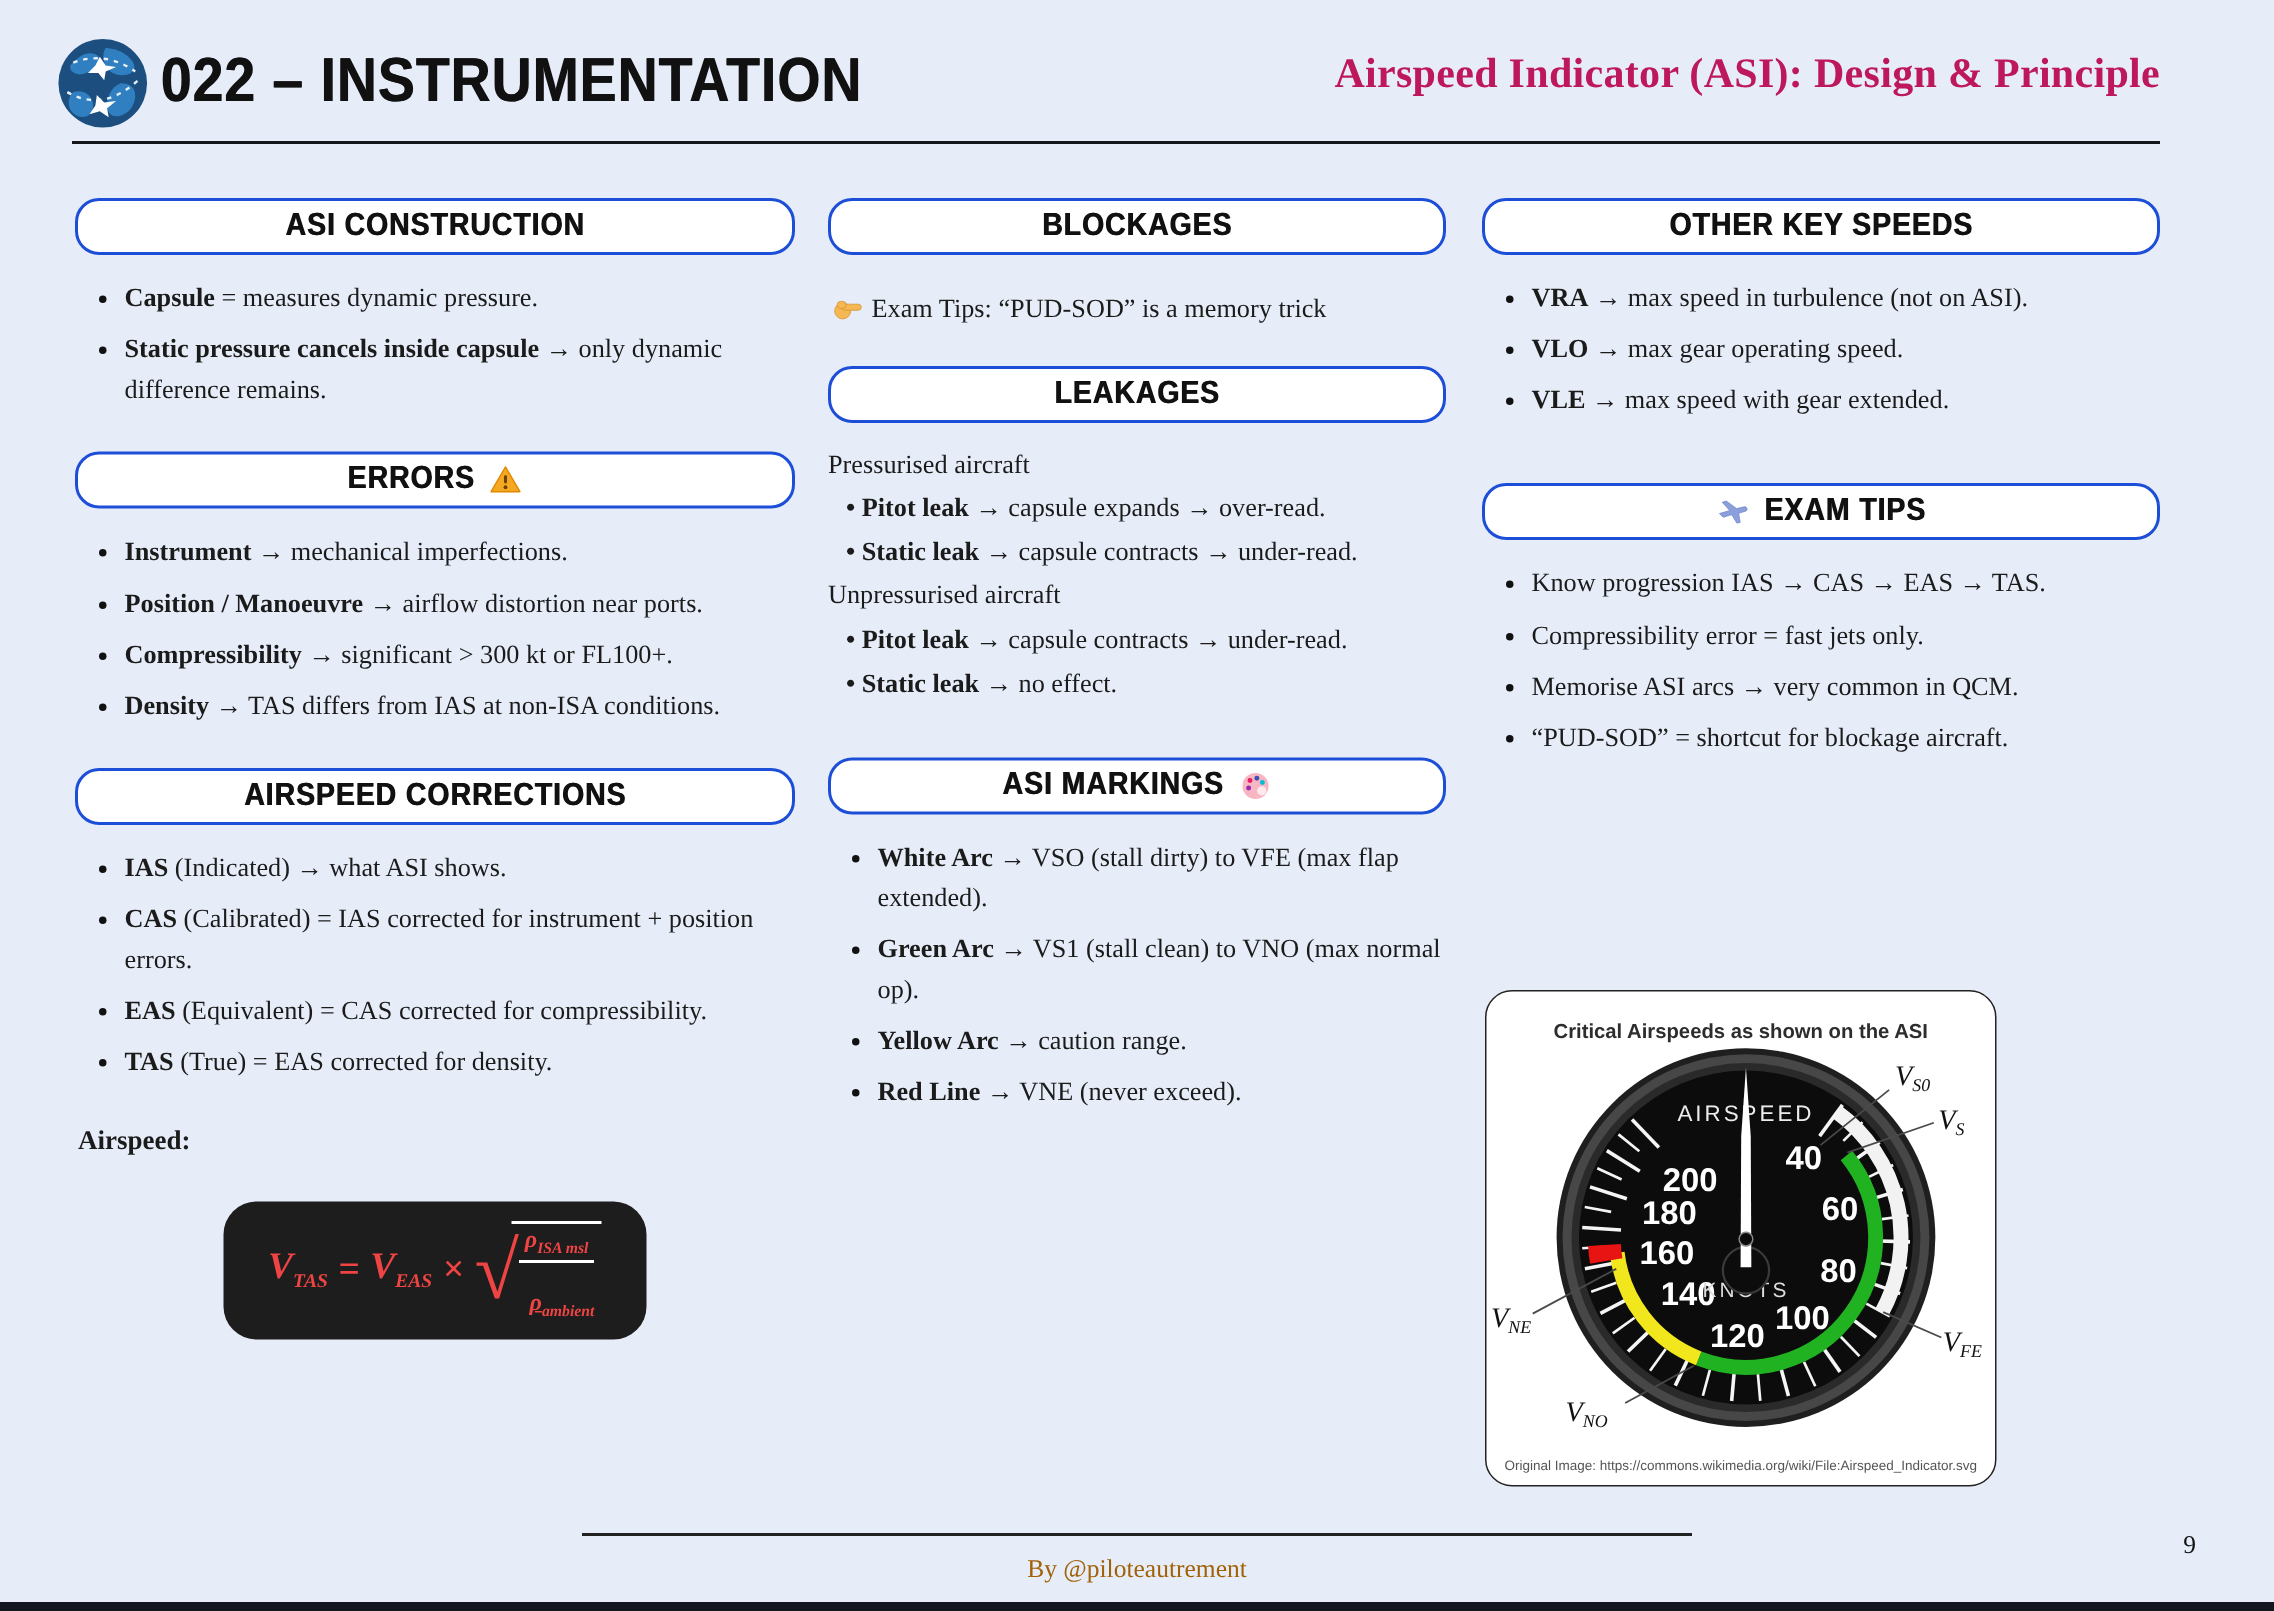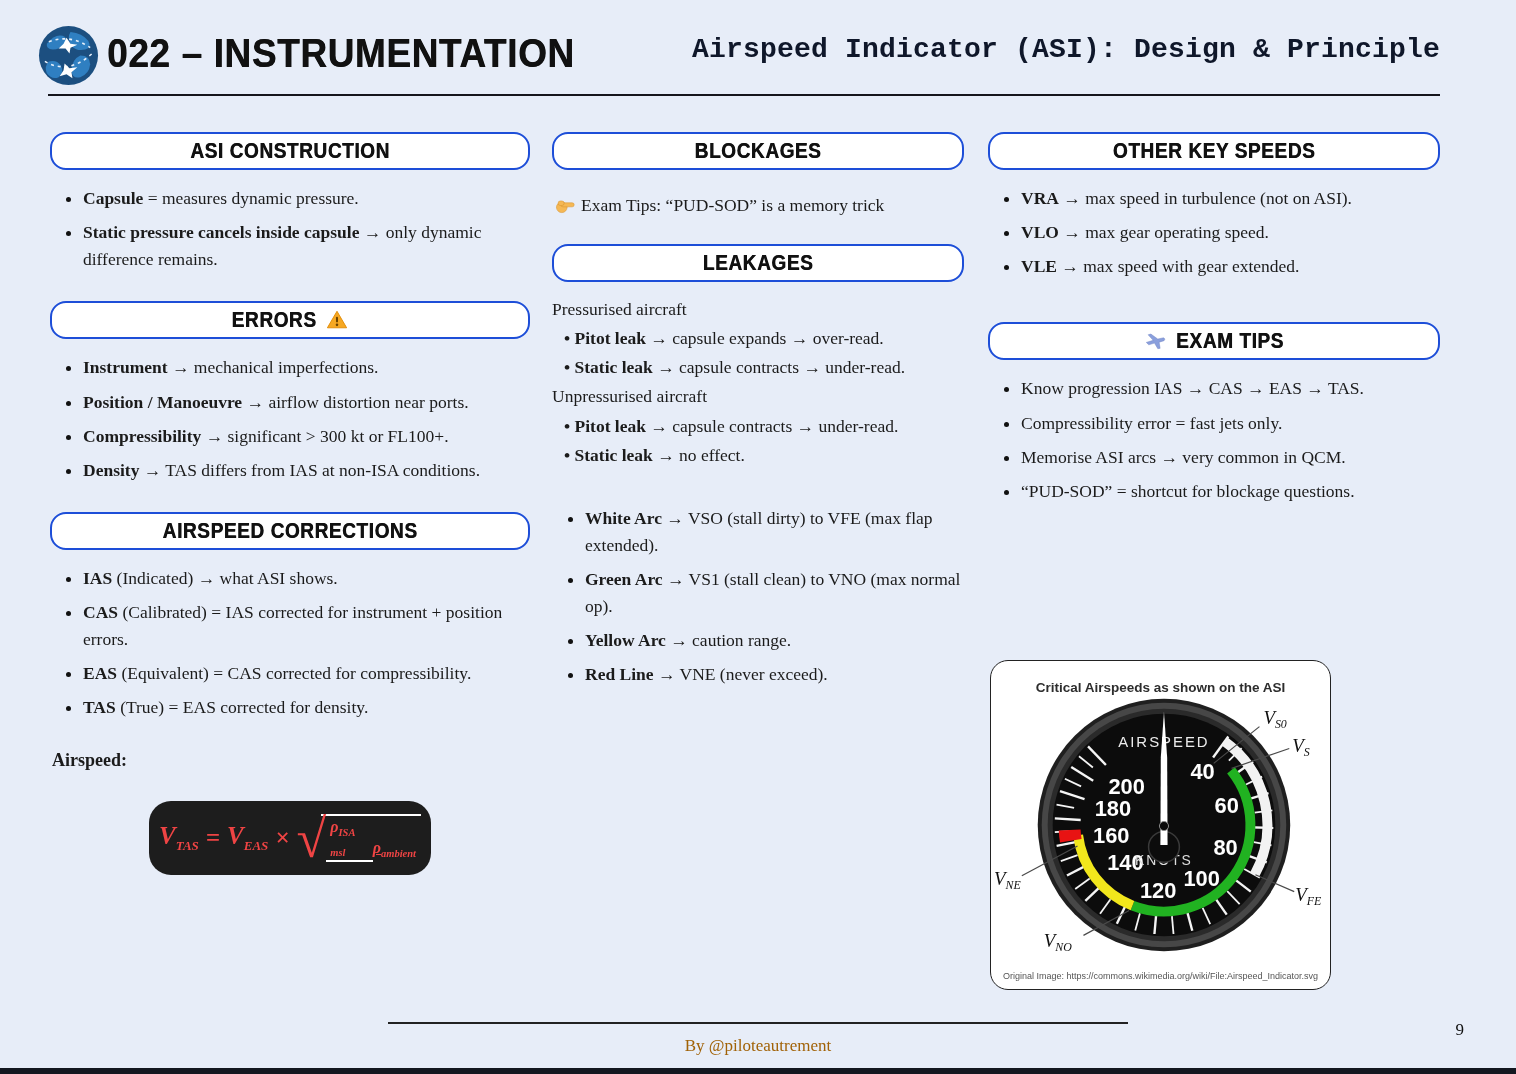--- a/index.html
+++ b/index.html
@@ -18,22 +18,22 @@
     display:inline-block;
     transform:scaleY(1.12);
     color:#111;
     text-shadow:.5px 0 0 currentColor;
   }
   
   .logo { position:absolute; left:37px; top:24px; width:63px; height:63px; }
   .badge-title { position:absolute; left:107px; top:33px; font-size:37px; }
   .head-title {
     position:absolute; right:76px; top:34px;
-    font-family:Liberation Mono, monospace; font-weight:bold;
-    font-size:28px; color:#0f172a; letter-spacing:.2px;text-align:right;
+    font-family:Liberation Serif, serif; font-weight:bold;
+    font-size:28px; color:#be185d; letter-spacing:.2px;text-align:right;
   }
   .head-rule { position:absolute; left:48px; top:94px; width:1392px; height:2px; background:#15151c; }
   
   .col { position:absolute; top:128px; }
   .col1 { left:50px;  width:480px; }
   .col2 { left:552px; width:412px; }
   .col3 { left:988px; width:452px; }
   .sec { margin-bottom:28px; }
   .shead {
     background:#fff;
@@ -63,21 +63,21 @@
     width:282px; margin:30px auto 0;
     background:#1d1d1d; border-radius:22px;
     color:#ef4444; display:flex; align-items:center; justify-content:center;
     padding:13px 10px; gap:7px;
     font-family:"Liberation Serif", serif; font-style:italic; font-weight:bold;
   }
   .fm-main { font-size:25px; }
   .fm-sub { font-size:13px; font-style:italic; }
   .sqrt { display:inline-flex; align-items:center; }
   .rad { font-size:54px; font-style:normal; font-weight:400; line-height:.9; transform:translateY(1px); }
-  .fracv { display:inline-flex; flex-direction:row; align-items:center; border-top:2.5px solid #fff; margin-left:-5px; padding:2px 5px 0; }
+  .fracv { display:inline-flex; flex-direction:column; align-items:flex-end; border-top:2.5px solid #fff; margin-left:-5px; padding:2px 5px 0; }
   .num { border-bottom:2px solid #fff; padding:0 4px 2px; font-size:16px; }
   .den { padding-top:18px; font-size:16px;text-decoration:underline; }
   .fs-sub { font-size:10.5px; }
   
   .gauge-card {
     width:341px; margin-top:155px; margin-left:2px;
     background:#fff; border:1.5px solid #222; border-radius:18px;
     padding:19px 0 8px;
   }
   .gauge-title { text-align:center; font-family:"Liberation Sans", sans-serif; font-weight:bold; font-size:13.5px; color:#2d2d2d; }
@@ -197,20 +197,33 @@
       <div class="plain">Pressurised aircraft</div>
       <div class="bullet"><span class="b">Pitot leak</span><span> → capsule expands → over-read.</span></div>
       <div class="bullet"><span class="b">Static leak</span><span> → capsule contracts → under-read.</span></div>
       <div class="plain">Unpressurised aircraft</div>
       <div class="bullet"><span class="b">Pitot leak</span><span> → capsule contracts → under-read.</span></div>
       <div class="bullet"><span class="b">Static leak</span><span> → no effect.</span></div>
     </div>
   </div>
 
   <div class="sec" style="margin-top:36px;">
+    <div class="shead">
+      <span class="stamp">ASI MARKINGS</span>
+      <span class="icon">
+        <svg viewBox="0 0 24 24">
+            <circle cx="12" cy="12" r="9.5" fill="#f7b6c2"></circle>
+            <circle cx="16.5" cy="15.5" r="3.4" fill="#fde9ee"></circle>
+            <circle cx="8" cy="8" r="1.8" fill="#e91e63"></circle>
+            <circle cx="13" cy="6.3" r="1.8" fill="#3f51b5"></circle>
+            <circle cx="17" cy="9.5" r="1.8" fill="#00bcd4"></circle>
+            <circle cx="7" cy="13.5" r="1.8" fill="#9c27b0"></circle>
+          </svg>
+      </span>
+    </div>
     <ul class="bullets">
       <li><span class="b">White Arc</span><span> → VSO (stall dirty) to VFE (max flap extended).</span></li>
       <li><span class="b">Green Arc</span><span> → VS1 (stall clean) to VNO (max normal op).</span></li>
       <li><span class="b">Yellow Arc</span><span> → caution range.</span></li>
       <li><span class="b">Red Line</span><span> → VNE (never exceed).</span></li>
     </ul>
   </div>
 </div>
 
 <div class="col col3">
@@ -232,21 +245,21 @@
         <svg viewBox="0 0 24 24">
             <path d="M2.5 13.5 L10 11.3 L4.5 5.2 L7.5 4.4 L15 9.9 L20.5 8.6 a1.7 1.7 0 0 1 1.3 3.1 L16.5 13.3 L17.6 20 L15.1 20.4 L11.4 14.3 L5.2 16.2 Z" fill="#8a9fdc" stroke="#6d82c4" stroke-width=".5"></path>
           </svg>
       </span>
       <span class="stamp">EXAM TIPS</span>
     </div>
     <ul class="bullets">
       <li><span>Know progression IAS → CAS → EAS → TAS.</span></li>
       <li><span>Compressibility error = fast jets only.</span></li>
       <li><span>Memorise ASI arcs → very common in QCM.</span></li>
-      <li><span>“PUD-SOD” = shortcut for blockage questions.</span></li>
+      <li><span>“PUD-SOD” = shortcut for blockage aircraft.</span></li>
     </ul>
   </div>
 
   <div class="gauge-card">
     <div class="gauge-title">Critical Airspeeds as shown on the ASI</div>
     <svg id="gauge-svg" width="338" height="270" viewBox="0 0 340 270">
 
       <circle cx="174" cy="130" r="127" fill="#1f1f1f"></circle>
       <circle cx="174" cy="130" r="123" fill="#474747"></circle>
       <circle cx="174" cy="130" r="117" fill="#2a2a2a"></circle>

